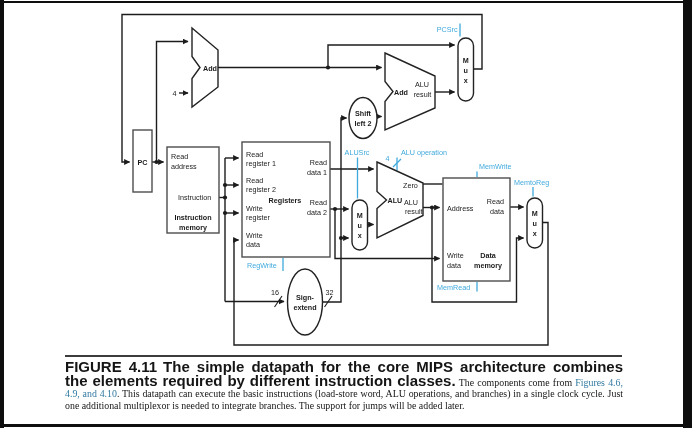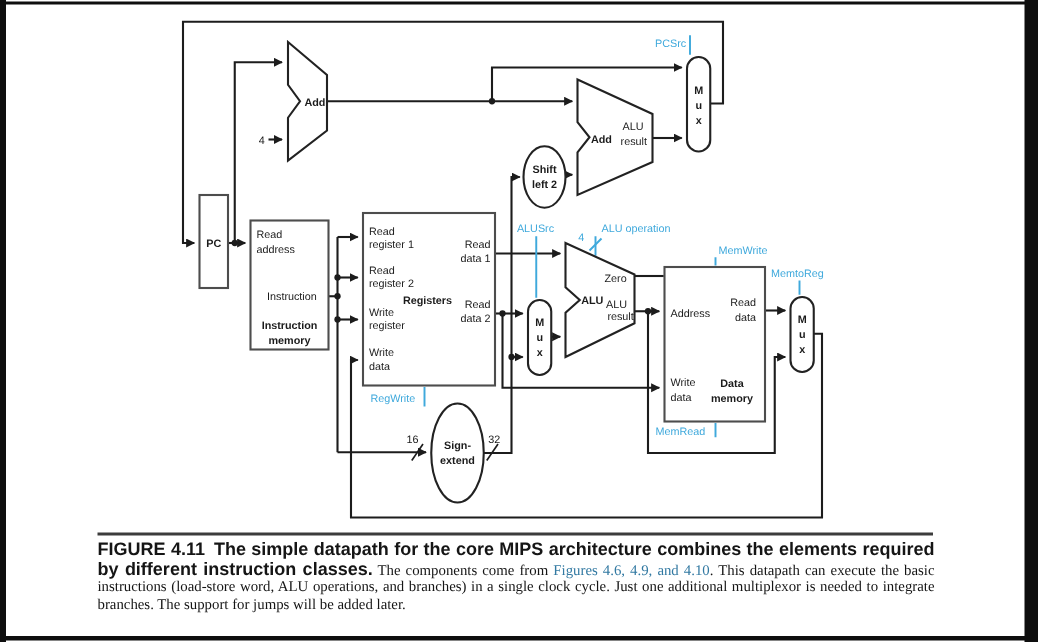--- a/index.html
+++ b/index.html
@@ -20,21 +20,21 @@
   .shape{fill:#ffffff;stroke:#222222;stroke-width:1.4;}
   .w{fill:none;stroke:#1c1c1c;stroke-width:1.4;}
   .ct{fill:none;stroke:#3FA9DC;stroke-width:1.3;}
   .sl{fill:none;stroke:#1c1c1c;stroke-width:1.1;}
 
   
   #cap-rule{position:absolute;left:65px;top:355px;width:557px;height:1.7px;background:#3c3c3c;}
   #caption{position:absolute;left:65px;top:361px;width:558px;
            font-family:"Liberation Serif",serif;font-size:9.9px;line-height:11.7px;
            color:#151515;text-align:justify;}
-  #caption .lead{font-family:"Liberation Sans",sans-serif;font-weight:bold;font-size:12px;}
+  #caption .lead{font-family:"Liberation Sans",sans-serif;font-weight:bold;font-size:15px;}
   #caption .figlabel{margin-right:6px;}
   #caption .link{color:#3279A2;margin-top:43px;}
 </style>
 </head>
 <body>
 
 <div id="page">
   <div id="frame-top" class="frame"></div>
   <div id="frame-bottom" class="frame"></div>
   <div id="frame-left" class="frame"></div>

